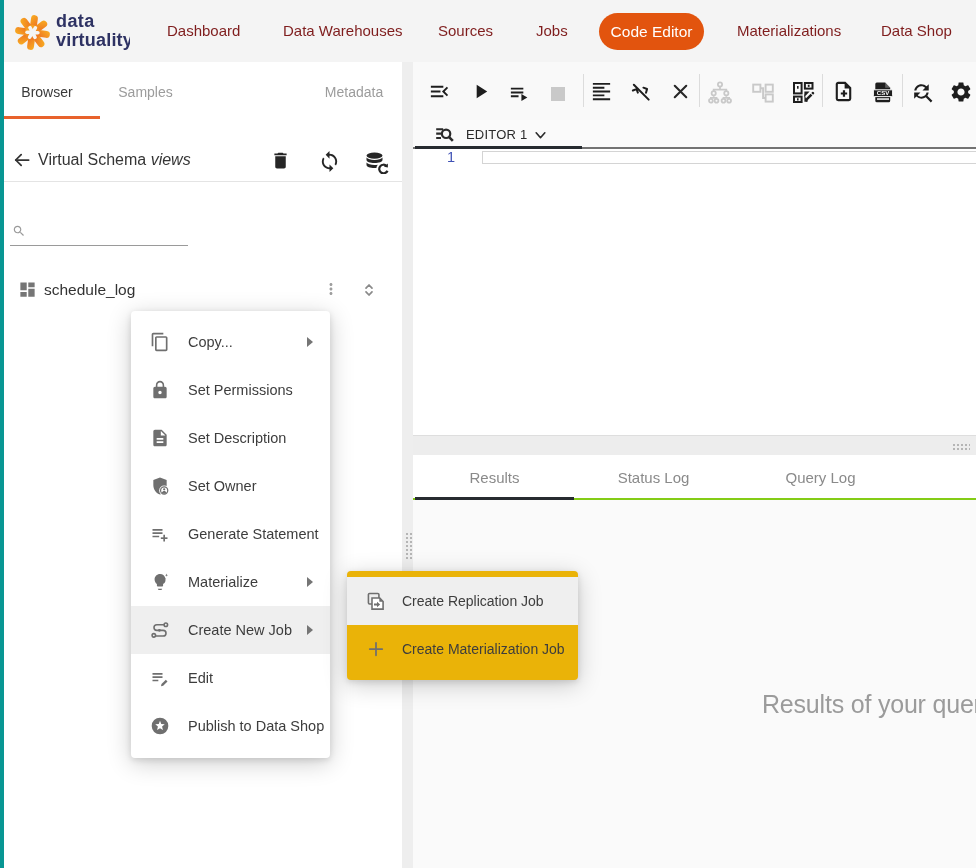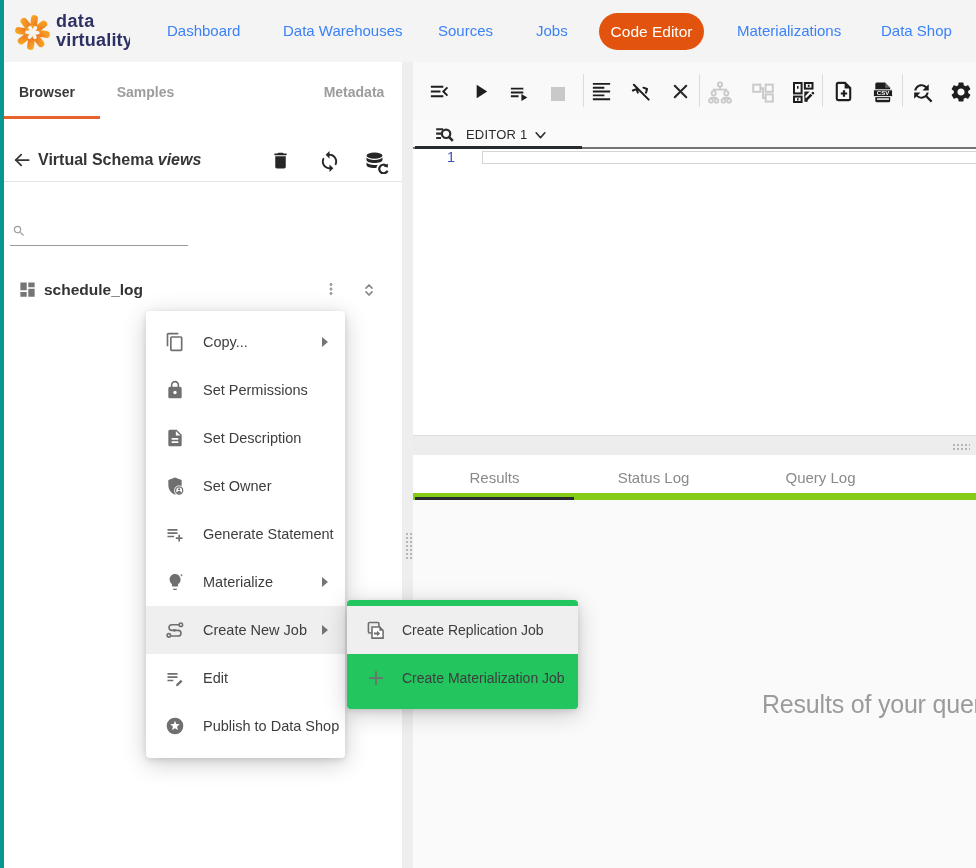--- a/index.html
+++ b/index.html
@@ -2,53 +2,53 @@
 <html><head>
 <meta charset="utf-8">
 <style>
 * { margin:0; padding:0; box-sizing:border-box; }
 html,body { width:976px; height:868px; overflow:hidden; }
 body { font-family:"Liberation Sans", sans-serif; position:relative; background:#ffffff; }
 .abs { position:absolute; }
 
 #teal { left:0; top:0; width:4px; height:868px; background:#089693; z-index:30; }
 #header { left:4px; top:0; width:972px; height:62px; background:#f4f4f4; z-index:5; }
-.nav { position:absolute; top:0; height:62px; line-height:62px; font-size:15px; color:#3b82f6; white-space:nowrap; z-index:6; }
+.nav { position:absolute; top:0; height:62px; line-height:62px; font-size:15px; color:#7f1d1d; white-space:nowrap; z-index:6; }
 #pill { position:absolute; z-index:6; left:599px; top:13px; width:105px; height:37px; background:#e2540e; border-radius:18.5px; color:#fff; font-size:15.5px; text-align:center; line-height:37px; }
 
-#leftpanel { left:4px; top:62px; width:398px; height:806px; background:#fff; z-index:4;font-weight:bold; }
+#leftpanel { left:4px; top:62px; width:398px; height:806px; background:#fff; z-index:4; }
 .ltab { position:absolute; top:0; height:56px; line-height:60px; font-size:14px; color:#9c9c9c; text-align:center; }
 #tab-underline { position:absolute; left:0; top:54px; width:96px; height:3px; background:#e8622c; }
 .phead-ic { position:absolute; top:88px; }
 #ph-divider { position:absolute; left:0; top:119px; width:398px; height:1px; background:#e4e4e4; }
 #search-line { position:absolute; left:6px; top:183px; width:178px; height:1px; background:#9a9a9a; }
 
 #vsplit { left:402px; top:62px; width:11px; height:806px; background:#eeeeee; z-index:4; }
 #rightpanel { left:413px; top:62px; width:563px; height:806px; background:#fff; z-index:3; }
 .tb-ic { position:absolute; top:18px; }
 .tb-sep { position:absolute; top:12px; width:1px; height:33px; background:#dcdcdc; }
 #tabrow { position:absolute; left:0; top:58px; width:563px; height:29px; background:#fafafa; border-bottom:2px solid #737373; }
 #tabrow .dark-ul { position:absolute; left:2px; top:26px; width:167px; height:3px; background:#272b30; }
 #editor { position:absolute; left:0; top:87px; width:563px; height:286px; background:#fff; }
 #lineno { position:absolute; left:26px; top:0px; width:16px; text-align:right; font-size:14.5px; color:#3f51b5; }
 #curline { position:absolute; left:69px; top:2px; width:500px; height:13px; background:#fff; border:1px solid #d4d4d4; }
 #hsplit { position:absolute; left:0; top:373px; width:563px; height:20px; background:#ededed; border-top:1px solid #dedede; }
-#restabs { position:absolute; left:0; top:393px; width:563px; height:45px; background:#fff; border-bottom:7px solid #84cc16; }
+#restabs { position:absolute; left:0; top:393px; width:563px; height:45px; background:#fff; border-bottom:2px solid #84cc16; }
 .rtab { position:absolute; top:0; width:159px; height:45px; line-height:45px; text-align:center; font-size:15px; color:#8a8a8a; }
 #res-ul { position:absolute; left:2px; top:42px; width:159px; height:3px; background:#272b30; }
 #rescontent { position:absolute; left:0; top:438px; width:563px; height:368px; background:#fafafa; overflow:hidden; }
 #resmsg { position:absolute; left:349px; top:190px; font-size:25px; letter-spacing:-0.2px; color:#9b9b9b; white-space:nowrap; }
 
-#menu { left:146px; top:311px; width:199px; height:447px; background:#fff; border-radius:4px; box-shadow:0 5px 24px rgba(0,0,0,.20), 0 2px 6px rgba(0,0,0,.12); z-index:20; padding-top:7px; }
+#menu { left:131px; top:311px; width:199px; height:447px; background:#fff; border-radius:4px; box-shadow:0 5px 24px rgba(0,0,0,.20), 0 2px 6px rgba(0,0,0,.12); z-index:20; padding-top:7px; }
 .mi { position:relative; height:48px; }
 .mi .ic { position:absolute; left:19px; top:14px; }
 .mi .txt { position:absolute; left:57px; top:0; height:48px; line-height:48px; font-size:14.5px; color:#3d3d3d; white-space:nowrap; }
 .mi .arr { position:absolute; left:176px; top:19px; width:0; height:0; border-left:6px solid #757575; border-top:5px solid transparent; border-bottom:5px solid transparent; }
 .mi.hl { background:#efefef; }
-#submenu { left:347px; top:600px; width:231px; height:109px; background:#22c55e; border-radius:4px; box-shadow:0 5px 24px rgba(0,0,0,.20), 0 2px 6px rgba(0,0,0,.12); z-index:21; padding-top:6px; }
+#submenu { left:347px; top:571px; width:231px; height:109px; background:#eab308; border-radius:4px; box-shadow:0 5px 24px rgba(0,0,0,.20), 0 2px 6px rgba(0,0,0,.12); z-index:21; padding-top:6px; }
 #submenu .mi .txt { left:55px; font-size:14px; }
 
 .dots-v { position:absolute; left:404px; top:531px; width:8px; height:29px; z-index:6;
   background-image:radial-gradient(circle, #b5b5b5 1px, rgba(0,0,0,0) 1.3px); background-size:4px 4px; background-position:1px 1px; }
 .dots-h { position:absolute; width:19px; height:8px;
   background-image:radial-gradient(circle, #b5b5b5 1px, rgba(0,0,0,0) 1.3px); background-size:4px 4px; background-position:1px 1px; }
 svg { display:block; }
 </style>
 </head>
 <body>

